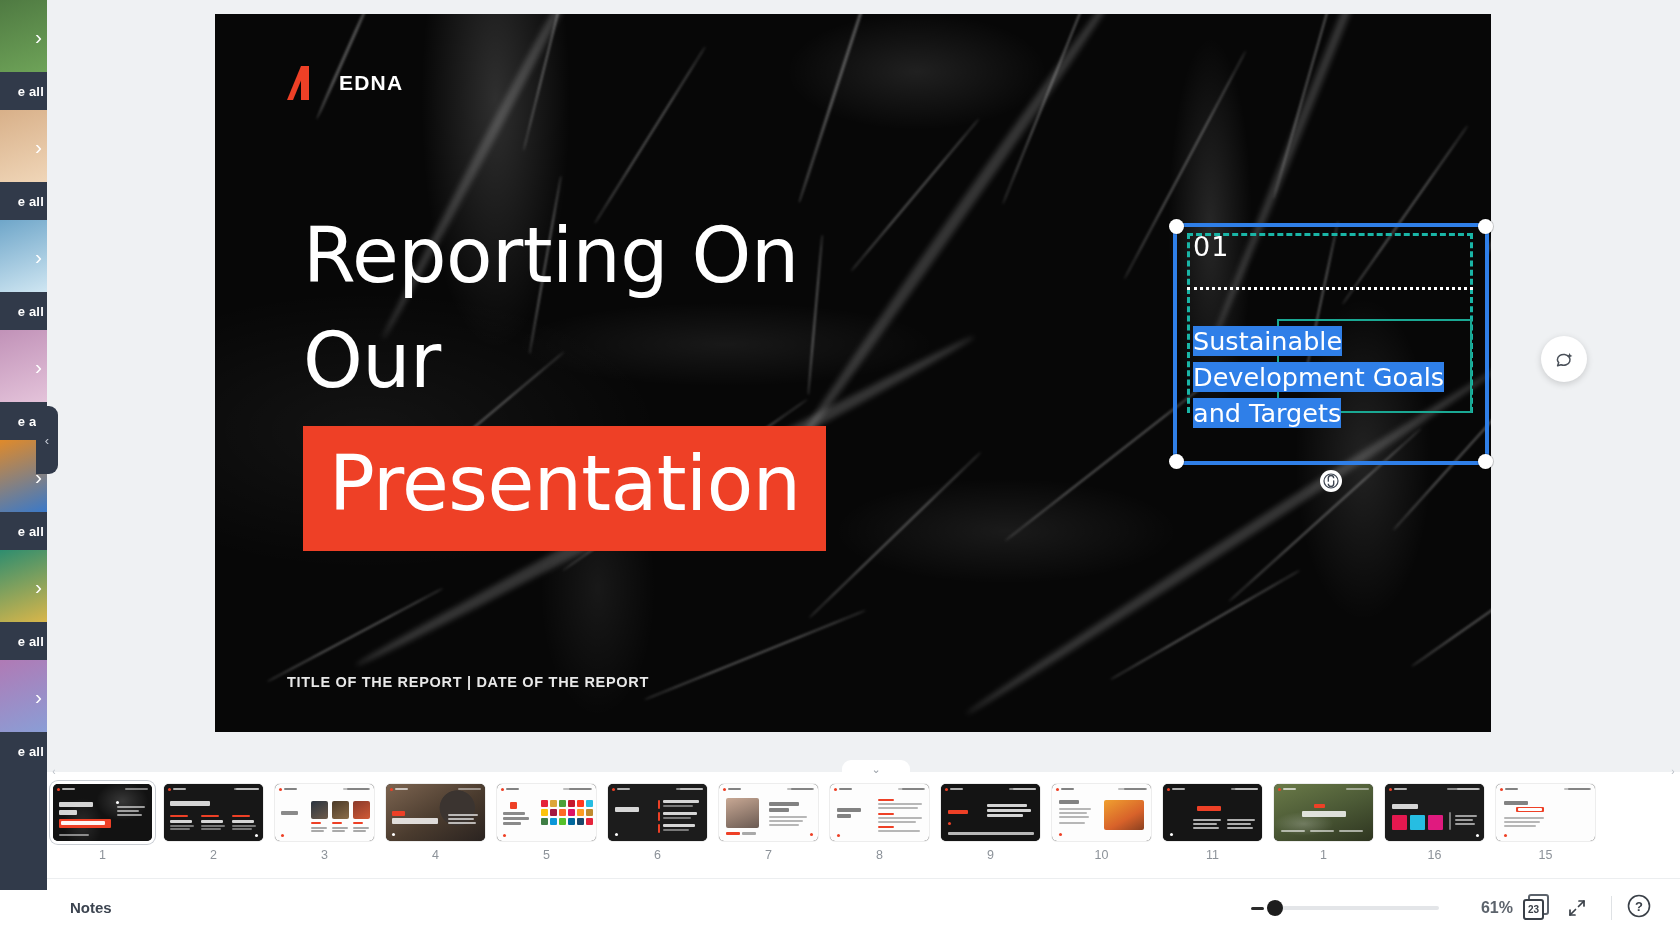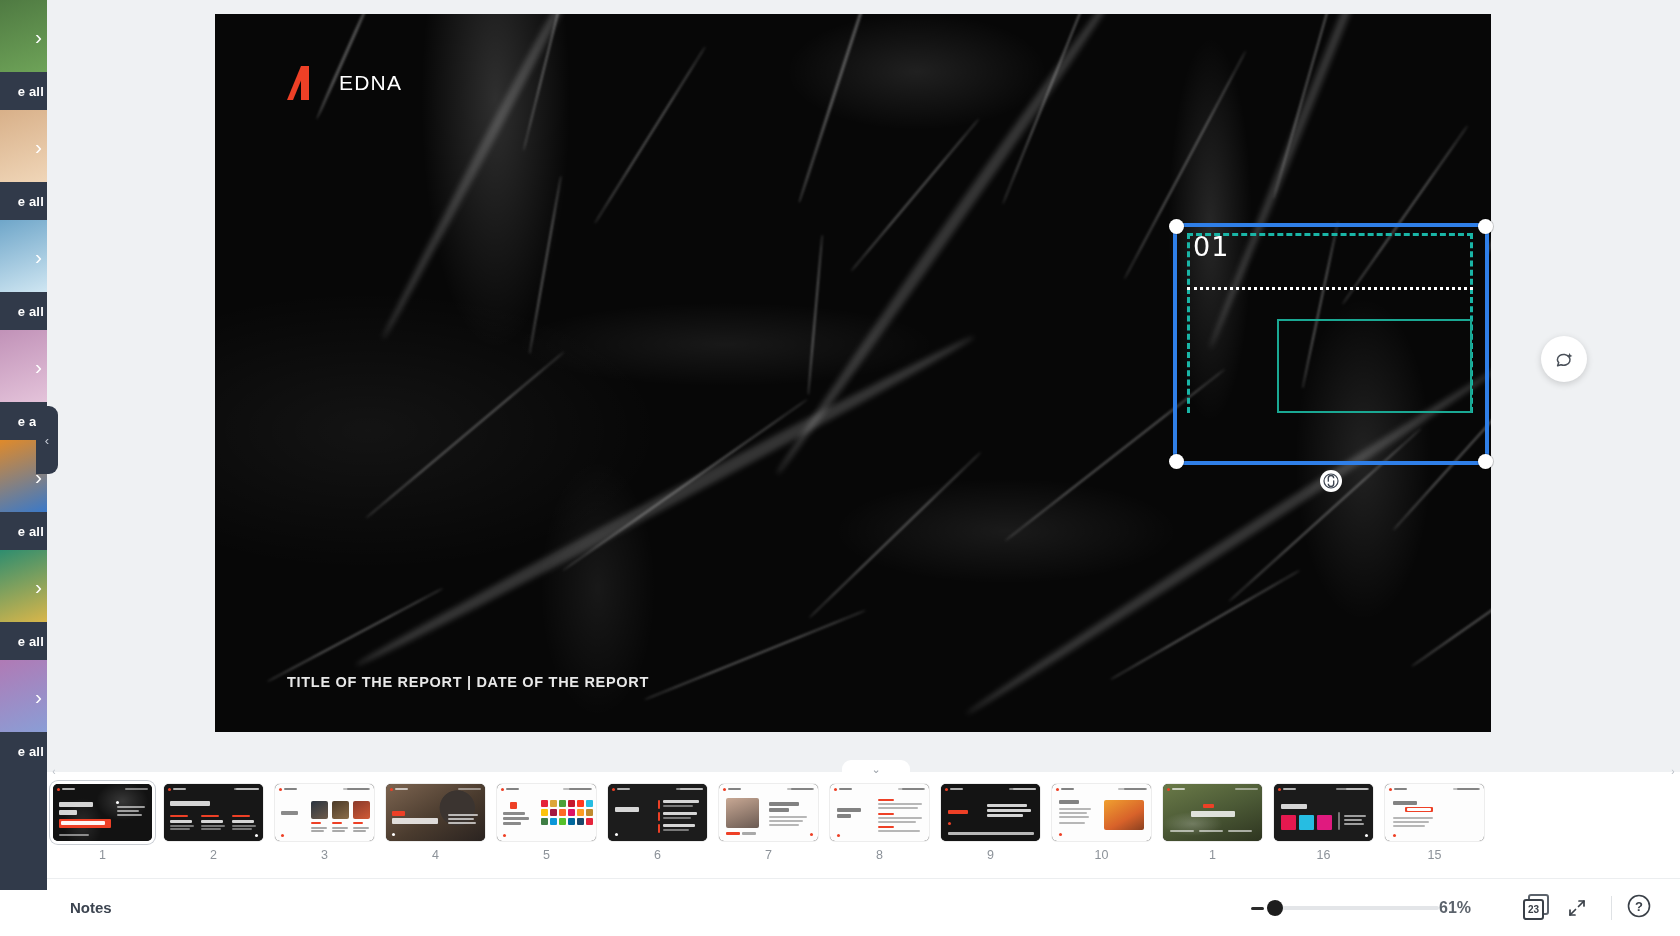--- a/index.html
+++ b/index.html
@@ -64,21 +64,21 @@
       #070707;
   }
   .vein {
     position: absolute; background: rgba(255,255,255,.30);
     filter: blur(1.1px); border-radius: 50%;
   }
   .vein2 { position: absolute; background: rgba(255,255,255,.18); filter: blur(2.4px); border-radius: 50%; }
 
   #logo-row { position: absolute; left: 72px; top: 50px; display: flex; align-items: center; gap: 18px; }
   #logo-mark { width: 34px; height: 38px; position: relative; }
-  #logo-text { color: #ffffff; font-size: 21px; font-weight: 400; letter-spacing: 1.2px; }
+  #logo-text { color: #ffffff; font-size: 21px; font-weight: 700; letter-spacing: 1.2px; }
 
   #slide-title { position: absolute; left: 88px; top: 190px; width: 840px; }
   .title-line {
     color: #ffffff; font-size: 76px; line-height: 1.38;
     font-weight: 400; letter-spacing: -.5px;
     font-family: "DejaVu Sans", sans-serif;
   }
   .title-hl {
     display: inline-block; background: #ee4026; color: #ffffff;
     padding: 6px 26px 14px 26px; margin-top: 12px;
@@ -172,21 +172,21 @@
     display: flex; align-items: center;
   }
   #notes-label { margin-left: 23px; font-size: 15px; color: #3c4450; font-weight: 600; }
   #zoom-tools {
     position: absolute; right: 24px; top: 0; height: 58px;
     display: flex; align-items: center; gap: 0;
   }
   #minus { width: 13px; height: 3px; background: #2b2b2b; border-radius: 2px; margin-right: 3px; }
   #slider-track { width: 172px; height: 4px; background: #e3e5e8; border-radius: 2px; position: relative; }
   #slider-knob { position: absolute; left: 0; top: -6px; width: 16px; height: 16px; border-radius: 50%; background: #1d1d1d; }
-  #zoom-pct { width: 74px; text-align: left; font-size: 16px; font-weight: 700; color: #5c636c; }
+  #zoom-pct { width: 74px; text-align: right; font-size: 16px; font-weight: 700; color: #5c636c; }
   #slides-count {
     position: relative; width: 34px; height: 30px; margin-left: 6px;
     display: flex; align-items: center; justify-content: center;
   }
   #slides-count .backsq { position: absolute; left: 9px; top: 1px; width: 21px; height: 21px; border: 2px solid #5c636c; border-radius: 3px; }
   #slides-count .frontsq { position: absolute; left: 4px; top: 6px; width: 21px; height: 21px; border: 2px solid #3a4048; border-radius: 3px; background: #ffffff;
     display: flex; align-items: center; justify-content: center; font-size: 10px; font-weight: 700; color: #3a4048; }
   #expand-btn { width: 40px; height: 30px; display: flex; align-items: center; justify-content: center; margin-left: 4px; }
   #tool-div { width: 1px; height: 24px; background: #dfe2e5; margin: 0 14px; }
   #help-btn { width: 30px; height: 30px; }
@@ -292,33 +292,43 @@
       <div id="logo-row">
         <div id="logo-mark">
           <svg width="34" height="38" viewBox="0 0 34 38">
             <path d="M14 2 L22 2 L22 36 L14 36 Z" fill="#ee4026"></path>
             <path d="M14 2 L20 2 L6 36 L0 36 Z" fill="#ee4026"></path>
           </svg>
         </div>
         <div id="logo-text">EDNA</div>
       </div>
 
+      <div id="slide-title">
+        <div class="title-line">Reporting On</div>
+        <div class="title-line">Our</div>
+        <div class="title-line"><span class="title-hl">Presentation</span></div>
+      </div>
 
       <div id="slide-footer">TITLE OF THE REPORT  |  DATE OF THE REPORT</div>
     </div>
 
     <div id="selection">
       <div class="guide-dash" style="left:10px; top:6px; width:286px;"></div>
       <div class="guide-dash-v" style="left:10px; top:6px; height:180px;"></div>
       <div class="guide-dash-v" style="left:293px; top:6px; height:180px;"></div>
       <div class="guide-dot" style="left:10px; top:60px; width:286px;"></div>
       <div class="inner-box" style="left:100px; top:92px; width:195px; height:94px;"></div>
 
       <div class="sel-num">01</div>
 
+      <div class="sel-body">
+        <span class="hl">Sustainable</span><br>
+        <span class="hl">Development Goals</span><br>
+        <span class="hl">and Targets</span>
+      </div>
 
       <div class="handle" style="left:-8px; top:-8px;"></div>
       <div class="handle" style="right:-8px; top:-8px;"></div>
       <div class="handle" style="left:-8px; bottom:-8px;"></div>
       <div class="handle" style="right:-8px; bottom:-8px;"></div>
     </div>
 
     <div id="rotate-handle">
       <svg width="16" height="16" viewBox="0 0 16 16">
         <circle cx="8" cy="8" r="7" fill="none" stroke="#3c4450" stroke-width="1.2"></circle>
@@ -556,20 +566,38 @@
             <div class="tl-d" style="left:7px;top:28px;width:28px;height:2px;opacity:.45"></div>
             <div class="tl-d" style="left:7px;top:32px;width:30px;height:2px;opacity:.45"></div>
             <div class="tl-d" style="left:7px;top:38px;width:26px;height:2px;opacity:.45"></div>
             <div style="position:absolute;left:52px;top:16px;width:40px;height:30px;border-radius:2px;background:linear-gradient(150deg,#f0a030,#d8622a 60%,#8a4020);"></div>
             <div class="tdot" style="left:7px;top:49px;width:3px;height:3px;"></div>
           </div>
           <div class="cell-num">10</div>
         </div>
         <div class="slide-cell">
           <div class="thumb">
+            <div class="t-dark" style="position:absolute;inset:0;background:#151515;"></div>
+            <div class="tdot" style="left:4px;top:4px;width:3px;height:3px;"></div>
+            <div class="tl" style="left:9px;top:4px;width:13px;height:2px;opacity:.8"></div>
+            <div class="tl" style="left:72px;top:4px;width:23px;height:2px;opacity:.55"></div>
+            <div class="tl" style="left:68px;top:4px;width:27px;height:2px;opacity:.6"></div>
+            <div class="tr" style="left:34px;top:22px;width:24px;height:5px;"></div>
+            <div class="tl" style="left:30px;top:35px;width:28px;height:2px;opacity:.8"></div>
+            <div class="tl" style="left:30px;top:39px;width:24px;height:2px;opacity:.8"></div>
+            <div class="tl" style="left:30px;top:43px;width:26px;height:2px;opacity:.8"></div>
+            <div class="tl" style="left:64px;top:35px;width:28px;height:2px;opacity:.8"></div>
+            <div class="tl" style="left:64px;top:39px;width:24px;height:2px;opacity:.8"></div>
+            <div class="tl" style="left:64px;top:43px;width:26px;height:2px;opacity:.8"></div>
+            <div class="tdot" style="left:7px;top:49px;width:3px;height:3px;background:#fff;"></div>
+          </div>
+          <div class="cell-num">11</div>
+        </div>
+        <div class="slide-cell">
+          <div class="thumb">
             <div style="position:absolute;inset:0;background:
         radial-gradient(ellipse 50px 20px at 30% 70%, rgba(255,255,255,.22), transparent 60%),
         linear-gradient(160deg,#6a7a48,#4c5a36 50%,#2e3520);"></div>
             <div class="tdot" style="left:4px;top:4px;width:3px;height:3px;"></div>
             <div class="tl" style="left:9px;top:4px;width:13px;height:2px;opacity:.8"></div>
             <div class="tl" style="left:72px;top:4px;width:23px;height:2px;opacity:.55"></div>
             <div class="tr" style="left:40px;top:20px;width:11px;height:4px;"></div>
             <div class="tl" style="left:28px;top:27px;width:44px;height:6px;"></div>
             <div class="tl" style="left:7px;top:46px;width:24px;height:2px;opacity:.7"></div>
             <div class="tl" style="left:36px;top:46px;width:24px;height:2px;opacity:.7"></div>

